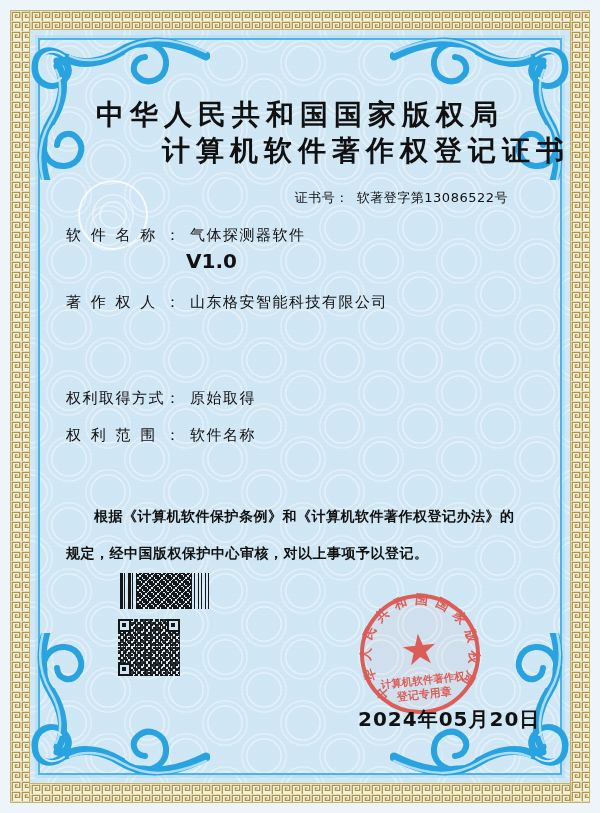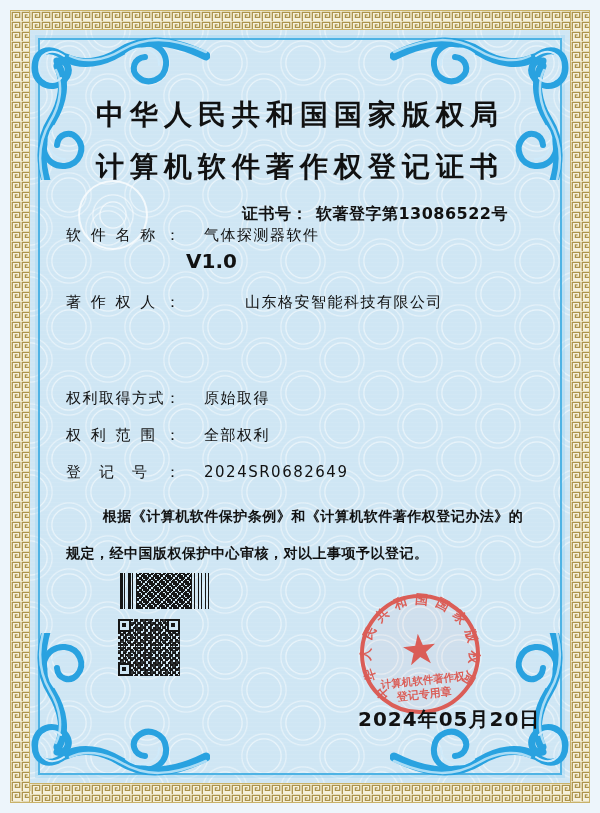--- a/index.html
+++ b/index.html
@@ -39,30 +39,30 @@
   
   .corner{position:absolute;width:180px;height:150px;}
   .corner-tl{left:0;top:0;}
   .corner-tr{right:0;top:0;transform:scaleX(-1);}
   .corner-bl{left:0;bottom:0;transform:scaleY(-1);}
   .corner-br{right:0;bottom:0;transform:scale(-1,-1);}
   
   .title{position:absolute;left:0;right:0;text-align:center;font-weight:700;
          font-size:28px;letter-spacing:6px;white-space:nowrap;}
   .title1{top:66px;}
-  .title2{top:118px;}
-  .cert-no{position:absolute;top:159px;right:62px;font-size:16px;font-weight:700;letter-spacing:.5px;margin-top:15px;}
+  .title2{top:102px;text-align:right;}
+  .cert-no{position:absolute;top:159px;right:62px;font-size:13px;font-weight:400;letter-spacing:.5px;}
   .cert-no .num{margin-left:8px;}
   .field-row{position:absolute;left:36px;display:flex;font-weight:400;font-size:15px;line-height:20px;}
   .lbl{display:inline-block;width:114px;text-align:justify;text-align-last:justify;}
-  .val{margin-left:24px;letter-spacing:1.5px;white-space:nowrap;}
+  .val{margin-left:10px;letter-spacing:1.5px;white-space:nowrap;}
   .row-name{top:195px;} .row-version{position:absolute;left:156px;top:219px;font-weight:700;font-size:20px;}
-  .row-owner{top:262px;gap:41px;} .row-acq{top:358px;justify-content:center;} .row-scope{top:395px;} .row-reg{top:432px;}
+  .row-owner{top:262px;} .row-acq{top:358px;justify-content:center;} .row-scope{top:395px;} .row-reg{top:432px;}
   .statement{position:absolute;left:36px;right:38px;top:468px;font-size:14px;font-weight:700;line-height:37px;}
-  .statement .l1{text-indent:2em;letter-spacing:.5px;text-align:center;}
+  .statement .l1{text-indent:2em;letter-spacing:.5px;}
   .statement .l2{letter-spacing:.5px;}
   
   .barcode{position:absolute;left:90px;top:543px;width:90px;height:36px;display:flex;}
   .bc-left{width:17px;background:repeating-linear-gradient(90deg,#151515 0 3px,rgba(0,0,0,0) 3px 4.5px,#151515 4.5px 5.5px,rgba(0,0,0,0) 5.5px 8px);}
   .bc-noise{flex:1;background:
       repeating-conic-gradient(#161616 0% 25%, rgba(0,0,0,0) 0% 50%) 0 0/4px 4px,
       repeating-conic-gradient(#161616 0% 25%, rgba(0,0,0,0) 0% 50%) 2px 1px/6px 6px;}
   .bc-right{width:19px;background:repeating-linear-gradient(90deg,#151515 0 1.5px,rgba(0,0,0,0) 1.5px 3px,#151515 3px 4.5px,rgba(0,0,0,0) 4.5px 7px);}
   .qr{position:absolute;left:88px;top:589px;width:62px;height:57px;background:
       repeating-conic-gradient(#161616 0% 25%, rgba(0,0,0,0) 0% 50%) 0 0/5px 5px,
@@ -190,27 +190,23 @@
       <span class="val">山东格安智能科技有限公司</span>
     </div>
 
     <div class="field-row row-acq">
       <span class="lbl">权利取得方式：</span>
       <span class="val">原始取得</span>
     </div>
 
     <div class="field-row row-scope">
       <span class="lbl">权利范围：</span>
-      <span class="val">全部权利</span>
-    </div>
-
-    <div class="field-row row-reg">
-      <span class="lbl">登记号：</span>
-      <span class="val">2024SR0682649</span>
-    </div>
+      <span class="val">软件名称</span>
+    </div>
+
 
     <div class="statement">
       <div class="l1">根据《计算机软件保护条例》和《计算机软件著作权登记办法》的</div>
       <div class="l2">规定，经中国版权保护中心审核，对以上事项予以登记。</div>
     </div>
 
     <div class="barcode">
       <div class="bc-left"></div>
       <div class="bc-noise"></div>
       <div class="bc-right"></div>

